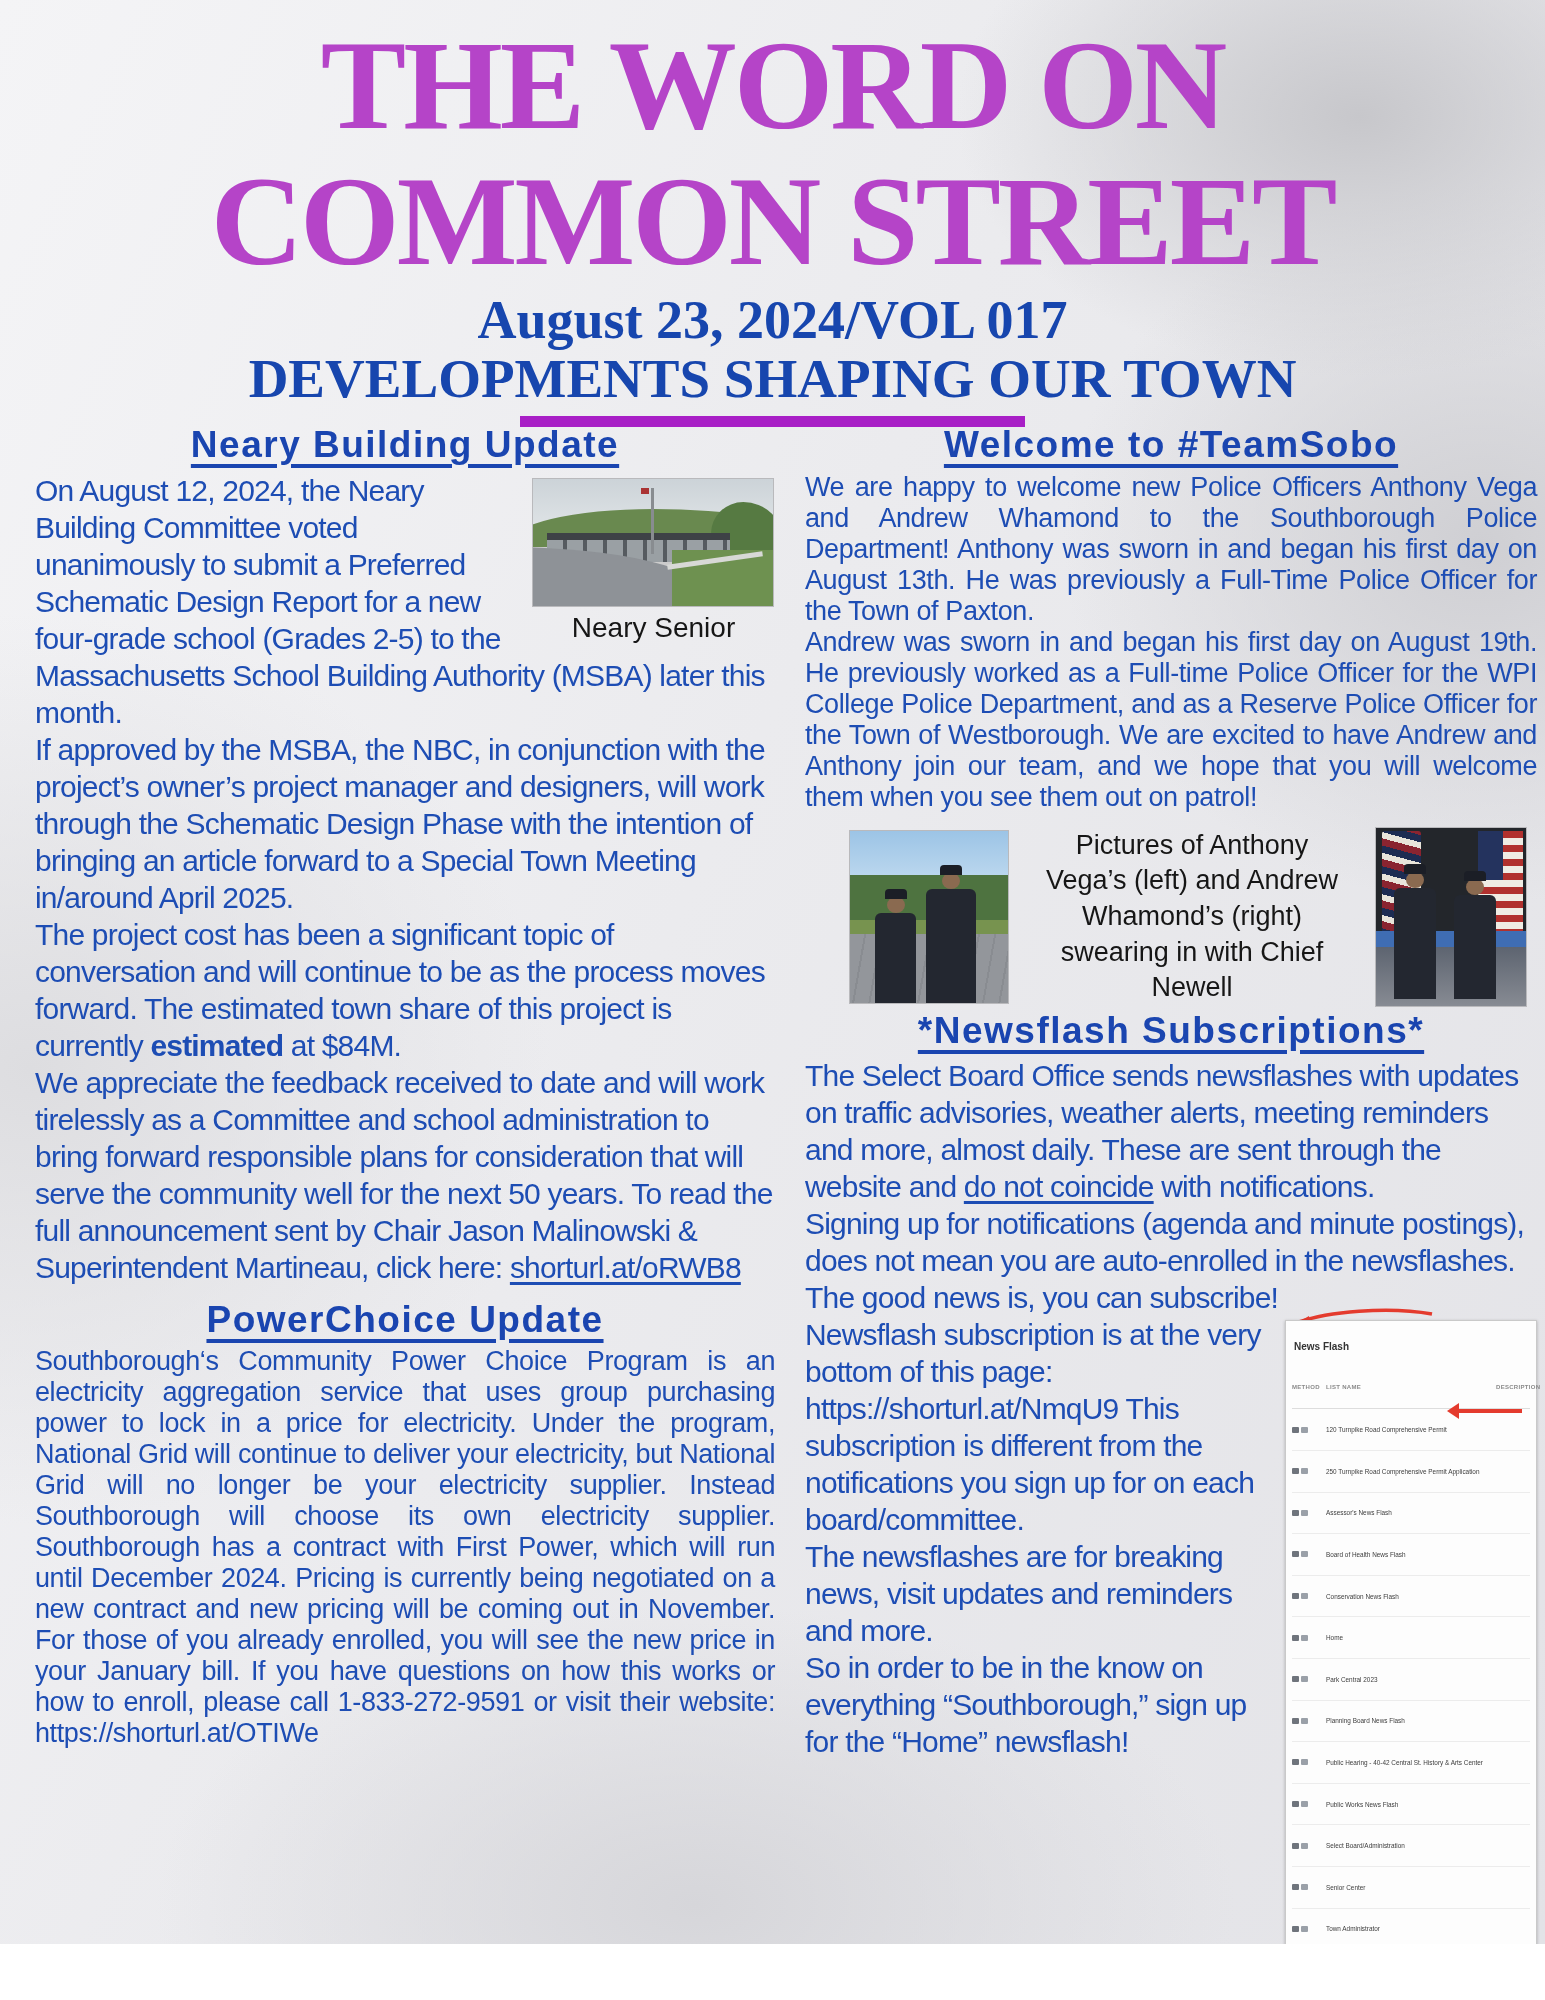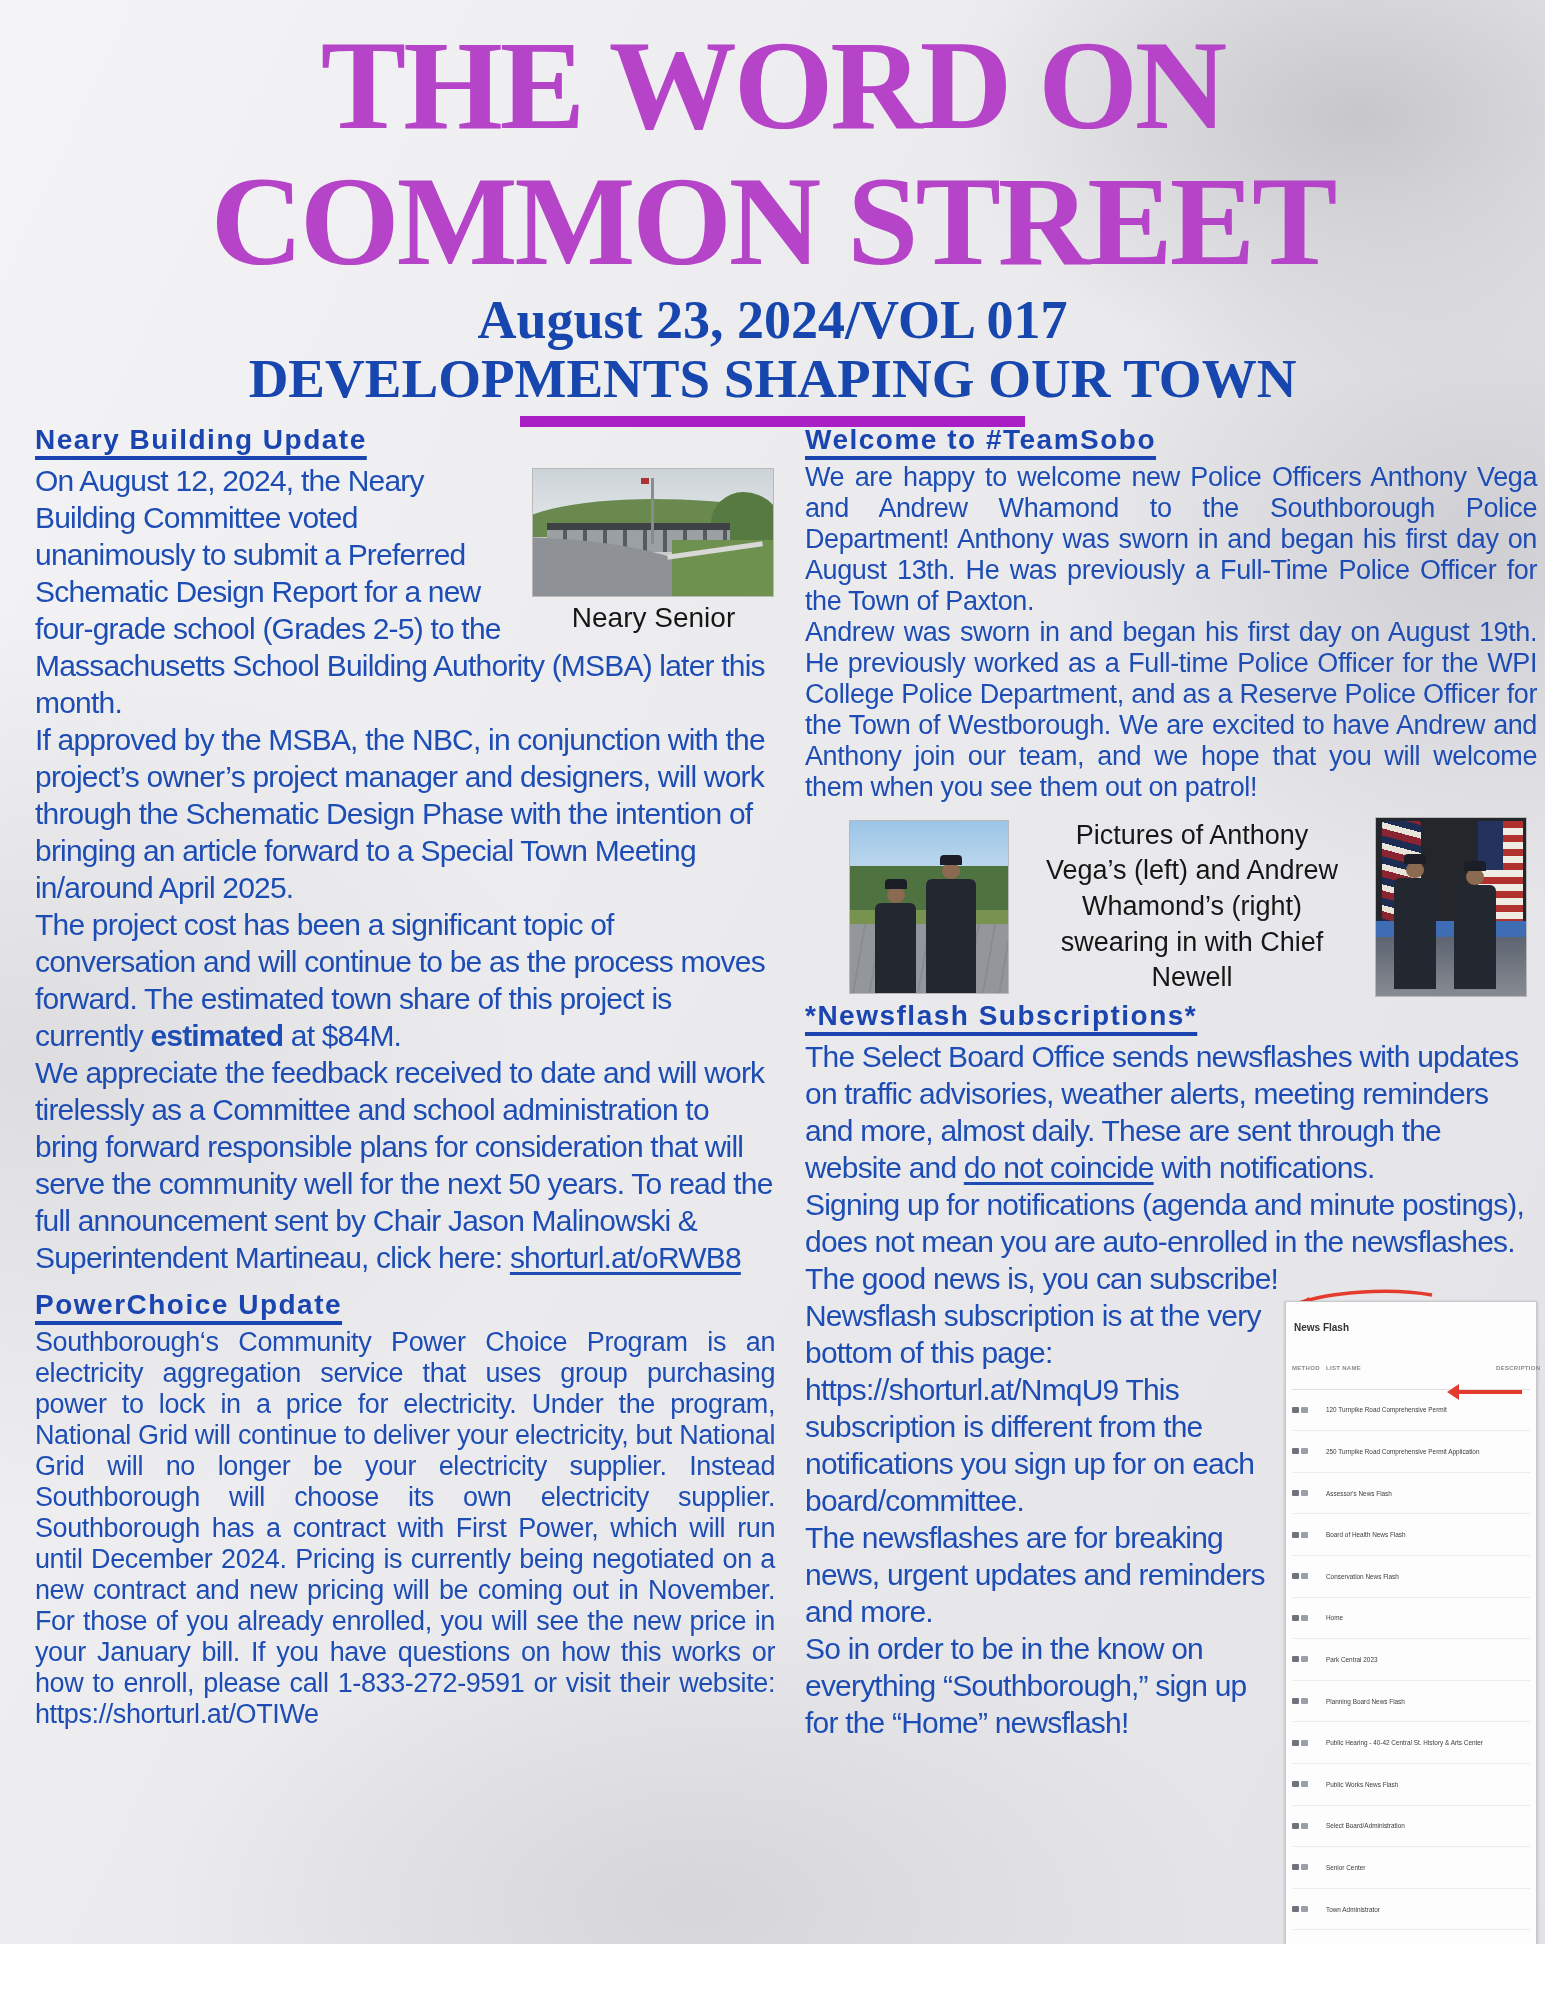--- a/index.html
+++ b/index.html
@@ -24,21 +24,21 @@
   }
   .subtitle{
     font-family:"Liberation Serif", serif;font-weight:700;
     font-size:55px;line-height:1.0;color:#1746ae;margin-top:4px;letter-spacing:0px;
   }
   .purple-bar{width:505px;height:11px;background:#a81fc6;margin:10px auto 0 auto;}
   .columns{position:absolute;top:425px;left:0;width:1545px;display:flex;}
   .col-left{width:740px;margin-left:35px;}
   .col-right{width:732px;margin-left:30px;}
   .section-heading{
-    font-weight:700;font-size:28px;color:#1a45b0;
+    text-align:center;font-weight:700;font-size:37px;color:#1a45b0;
     letter-spacing:1.5px;line-height:1.1;margin:0 0 6px 0;
     text-decoration:underline;text-decoration-thickness:4px;text-underline-offset:7px;
   }
   .mt{margin-top:14px;}
   .text-lg{font-size:30px;line-height:37px;letter-spacing:-0.8px;color:#1d4db4;}
   .text-md{font-size:27px;line-height:31px;letter-spacing:-0.4px;color:#1d4db4;}
   .justify{text-align:justify;}
   p{margin:0;}
   .bold{font-weight:700;}
   .ulink{text-decoration:underline;text-underline-offset:4px;cursor:pointer;}
@@ -298,19 +298,19 @@
                   </span>
                   <span class="nf-label">Town Clerk's New Flash</span>
                 </div>
               </div>
             <div class="nf-arrow" style="top:88px;"></div>
           </div>
 
         </div>
 
         <p><span>Newsflash subscription is at the very bottom of this page: https://shorturl.at/NmqU9 This subscription is different from the notifications you sign up for on each board/committee.</span></p>
-        <p><span>The newsflashes are for breaking news, urgent updates and reminders and more.</span></p>
+        <p><span>The newsflashes are for breaking news, visit updates and reminders and more.</span></p>
         <p><span>So in order to be in the know on everything “Southborough,” sign up for the “Home” newsflash!</span></p>
       </div>
     </div>
 
   </div>
 </div>
 
 </body></html>

